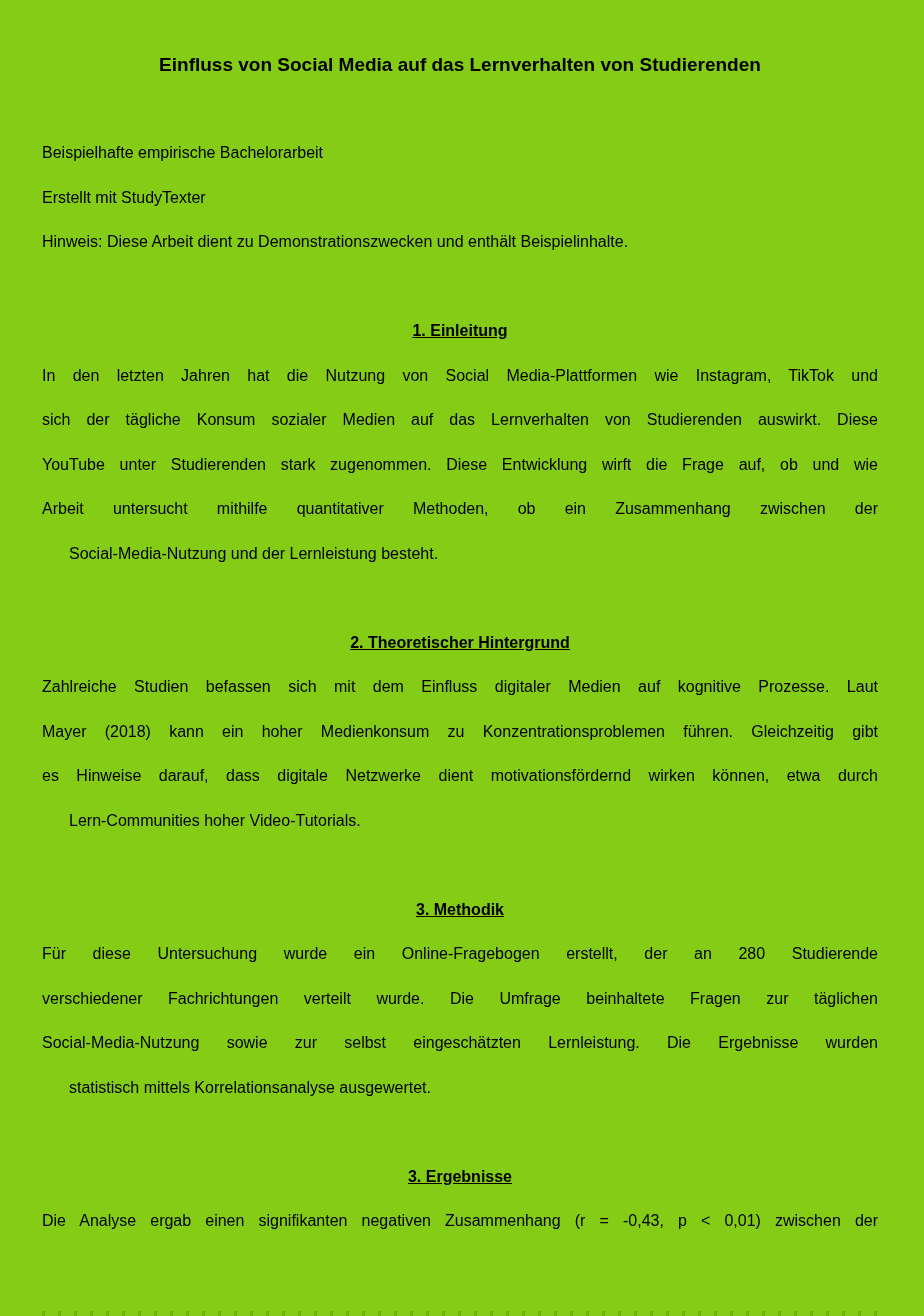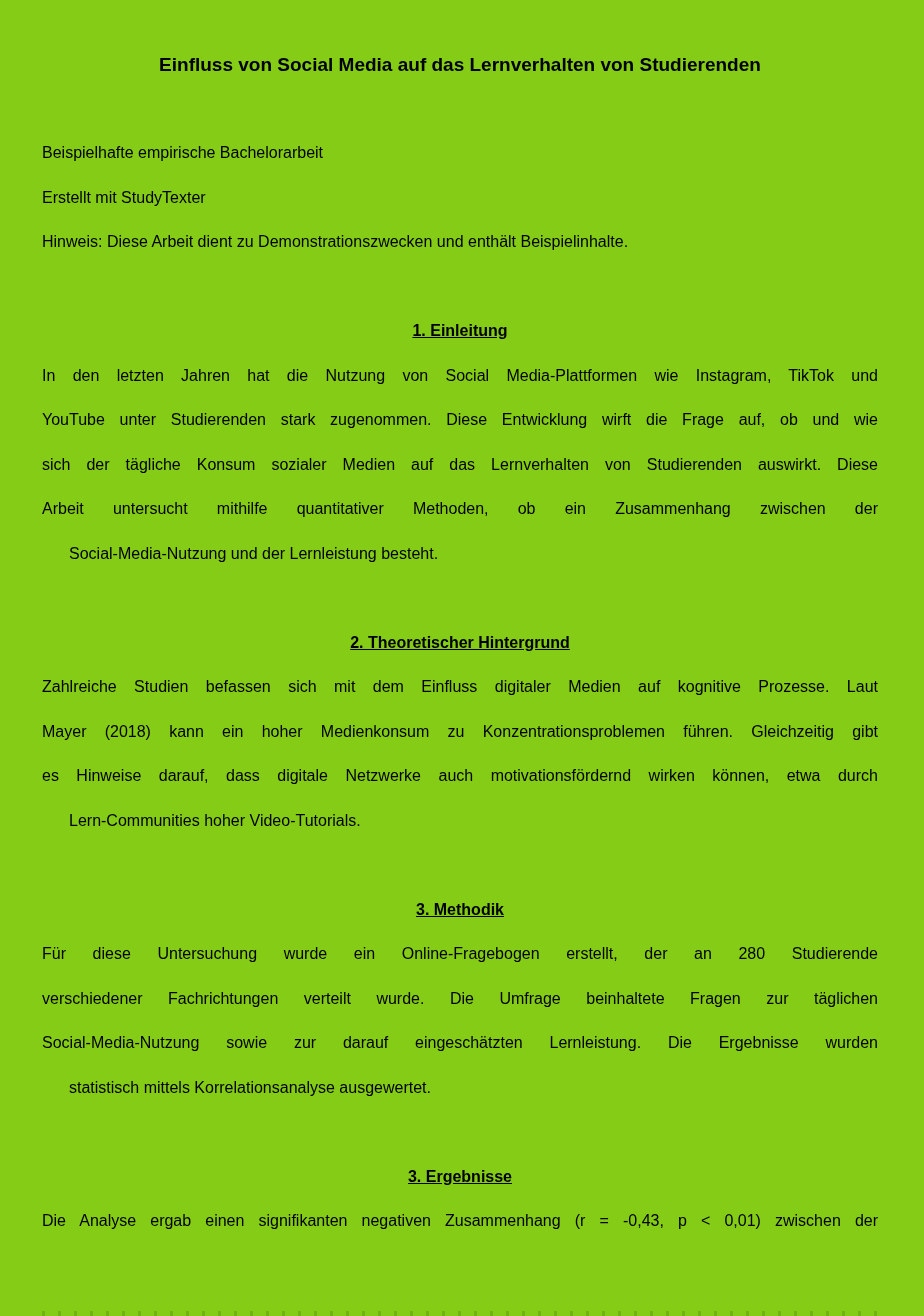--- a/index.html
+++ b/index.html
@@ -76,39 +76,39 @@
 
     <div class="meta-block">
       <div class="meta-line">Beispielhafte empirische Bachelorarbeit</div>
       <div class="meta-line">Erstellt mit StudyTexter</div>
       <div class="meta-line">Hinweis: Diese Arbeit dient zu Demonstrationszwecken und enthält Beispielinhalte.</div>
     </div>
 
     <div>
       <div class="section-heading">1. Einleitung</div>
       <div class="pline just">In den letzten Jahren hat die Nutzung von Social Media-Plattformen wie Instagram, TikTok und</div>
+      <div class="pline just">sich der tägliche Konsum sozialer Medien auf das Lernverhalten von Studierenden auswirkt. Diese</div>
       <div class="pline just">YouTube unter Studierenden stark zugenommen. Diese Entwicklung wirft die Frage auf, ob und wie</div>
-      <div class="pline just">sich der tägliche Konsum sozialer Medien auf das Lernverhalten von Studierenden auswirkt. Diese</div>
       <div class="pline just">Arbeit untersucht mithilfe quantitativer Methoden, ob ein Zusammenhang zwischen der</div>
       <div class="pline left">Social-Media-Nutzung und der Lernleistung besteht.</div>
     </div>
 
     <div>
       <div class="section-heading">2. Theoretischer Hintergrund</div>
       <div class="pline just">Zahlreiche Studien befassen sich mit dem Einfluss digitaler Medien auf kognitive Prozesse. Laut</div>
       <div class="pline just">Mayer (2018) kann ein hoher Medienkonsum zu Konzentrationsproblemen führen. Gleichzeitig gibt</div>
-      <div class="pline just">es Hinweise darauf, dass digitale Netzwerke auch motivationsfördernd wirken können, etwa durch</div>
+      <div class="pline just">es Hinweise darauf, dass digitale Netzwerke dient motivationsfördernd wirken können, etwa durch</div>
       <div class="pline left">Lern-Communities hoher Video-Tutorials.</div>
     </div>
 
     <div>
       <div class="section-heading">3. Methodik</div>
       <div class="pline just">Für diese Untersuchung wurde ein Online-Fragebogen erstellt, der an 280 Studierende</div>
       <div class="pline just">verschiedener Fachrichtungen verteilt wurde. Die Umfrage beinhaltete Fragen zur täglichen</div>
-      <div class="pline just">Social-Media-Nutzung sowie zur darauf eingeschätzten Lernleistung. Die Ergebnisse wurden</div>
+      <div class="pline just">Social-Media-Nutzung sowie zur selbst eingeschätzten Lernleistung. Die Ergebnisse wurden</div>
       <div class="pline left">statistisch mittels Korrelationsanalyse ausgewertet.</div>
     </div>
 
     <div>
       <div class="section-heading">3. Ergebnisse</div>
       <div class="pline just">Die Analyse ergab einen signifikanten negativen Zusammenhang (r = -0,43, p &lt; 0,01) zwischen der</div>
     </div>
 
   </div>
 

